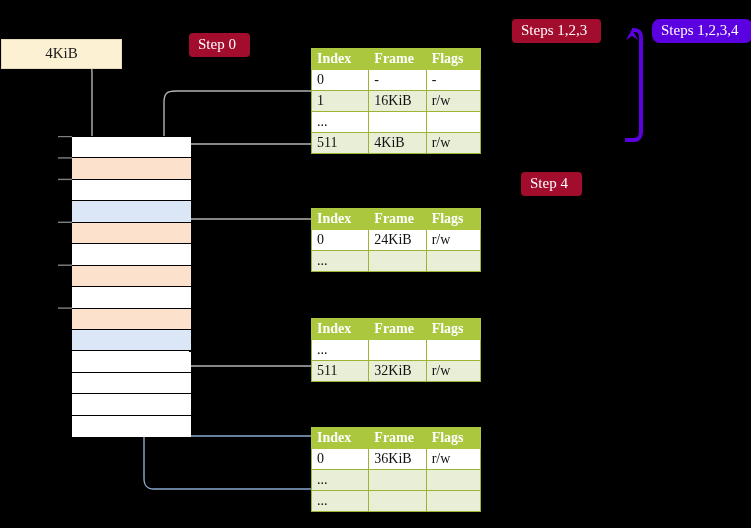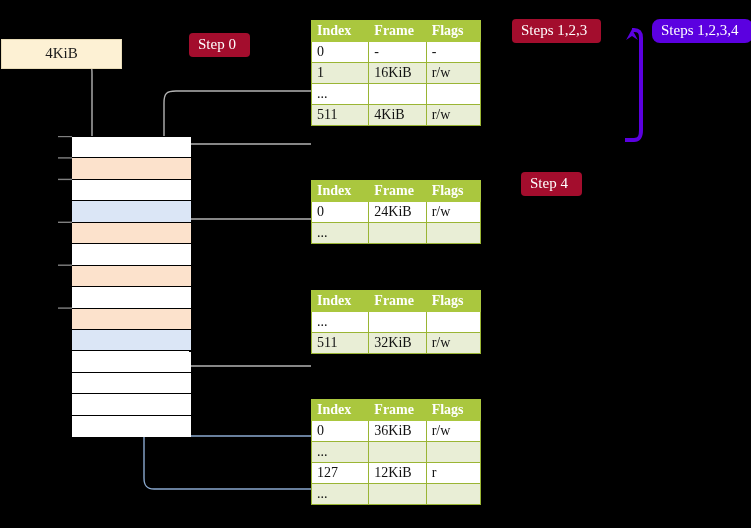--- a/index.html
+++ b/index.html
@@ -85,20 +85,21 @@
 
   
   .ptable {
     position: absolute;
     border-collapse: collapse;
     background: #ffffff;
     font-family: "Liberation Serif", serif;
     font-size: 14px;
     color: #111111;
     table-layout: fixed;
+    margin-top: 28px;
   }
   .ptable th, .ptable td {
     border: 1px solid #9ab534;
     padding: 2px 5px;
     text-align: left;
     height: 19px;
     box-sizing: border-box;
     vertical-align: middle;
     overflow: hidden;
     white-space: nowrap;
@@ -297,25 +298,20 @@
       <tr>
         <td>0</td>
         <td>36KiB</td>
         <td>r/w</td>
       </tr>
       <tr class="alt">
         <td>...</td>
         <td></td>
         <td></td>
       </tr>
-      <tr>
-        <td>127</td>
-        <td>12KiB</td>
-        <td>r</td>
-      </tr>
       <tr class="alt">
         <td>...</td>
         <td></td>
         <td></td>
       </tr>
     </tbody>
   </table>
 
 </div>
 

